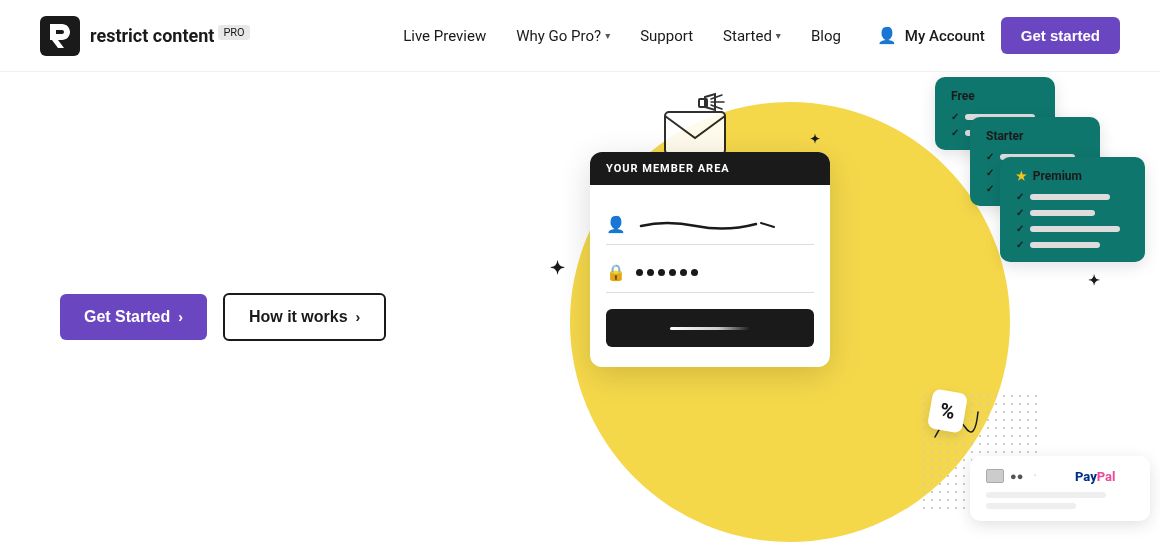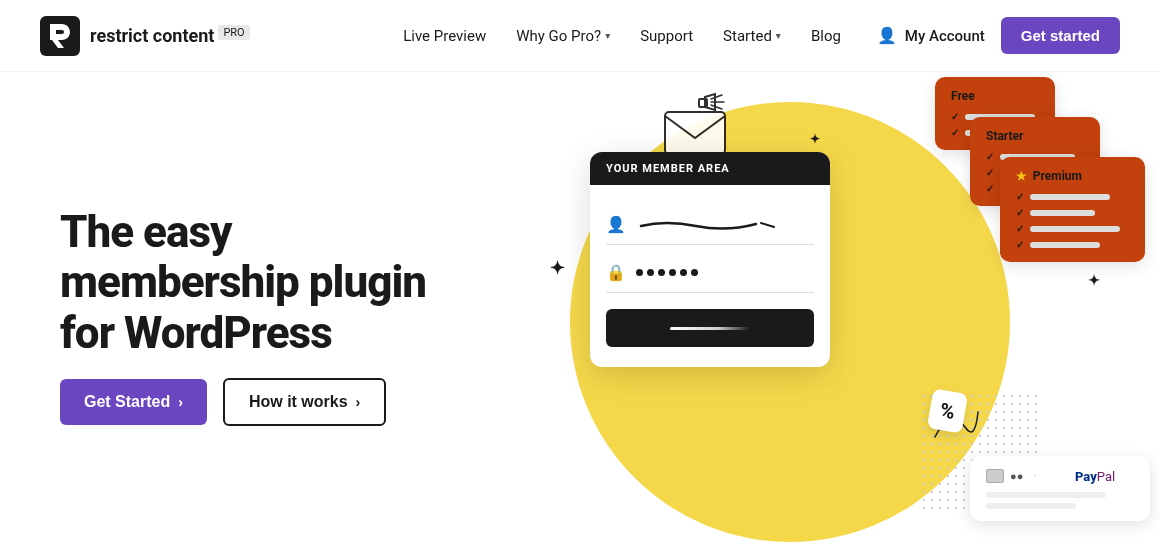--- a/index.html
+++ b/index.html
@@ -246,21 +246,21 @@
       align-items: center;
       justify-content: center;
     }
     .submit-line {
       width: 80px;
       height: 3px;
       background: linear-gradient(90deg, #fff 0%, #ccc 60%, transparent 100%);
       border-radius: 2px;
     }
     .price-card {
-      background: #c2410c;
+      background: #0f766e;
       border-radius: 10px;
       padding: 12px 16px;
       box-shadow: 0 4px 16px rgba(0,0,0,0.12);
       min-width: 130px;
       margin-bottom: 8px;
       text-align: center;
     }
     .price-card-title {
       font-size: 12px;
       font-weight: 700;
@@ -442,21 +442,20 @@
       <span class="account-icon">👤</span>
       <span>My Account</span>
     </div>
     <button class="get-started-btn">Get started</button>
   </div>
 </header>
 
 <section class="hero">
 
   <div class="hero-left">
-    <h1 class="hero-title">The easy membership plugin for WordPress</h1>
     <div class="hero-buttons">
       <button class="btn-primary">
         <span>Get Started</span>
         <span class="btn-arrow">›</span>
       </button>
       <button class="btn-secondary">
         <span>How it works</span>
         <span class="btn-arrow">›</span>
       </button>
     </div>
@@ -594,21 +593,21 @@
     </div>
 
     <div class="payment-card">
       <div class="payment-icons">
         <div class="card-chip">
           <div class="chip-rect"></div>
           <span style="font-size:11px;color:#555;margin-left:2px;">●●</span>
         </div>
         <span style="color:#ccc;font-size:14px;">·</span>
         <div class="paypal-logo">
-          <span style="color:#003087;font-weight:800;font-size:13px;margin-left:28px;">Pay</span><span style="color:#701a75;font-weight:400;font-size:13px;">Pal</span>
+          <span style="color:#003087;font-weight:800;font-size:13px;margin-left:28px;">Pay</span><span style="color:#ec4899;font-weight:700;font-size:13px;">Pal</span>
         </div>
       </div>
       <div class="payment-lines">
         <div class="payment-line" style="width:120px;"></div>
         <div class="payment-line" style="width:90px;"></div>
       </div>
     </div>
 
     <div style="position:absolute;bottom:100px;right:180px;z-index:4;">
       <svg width="50" height="50" viewBox="0 0 50 50">

